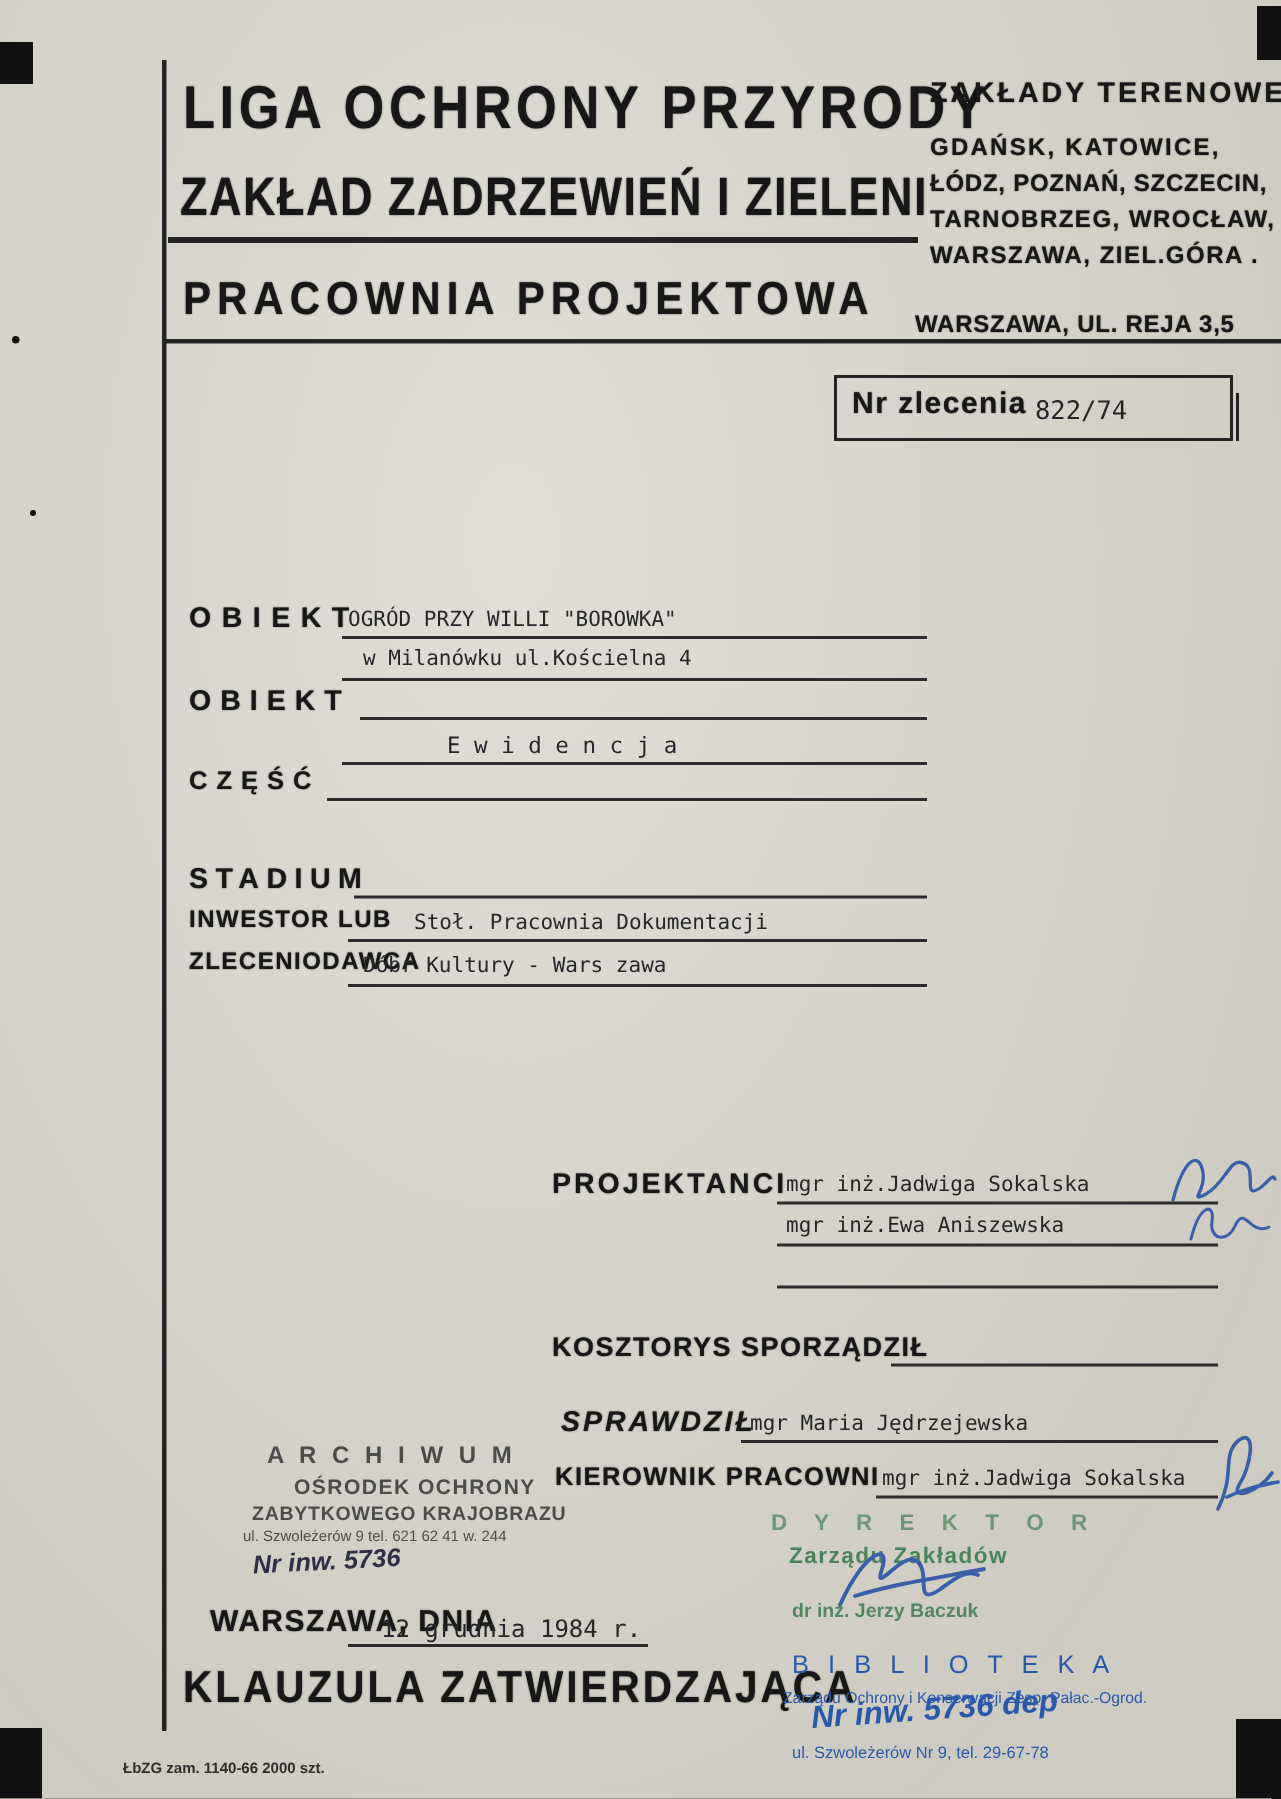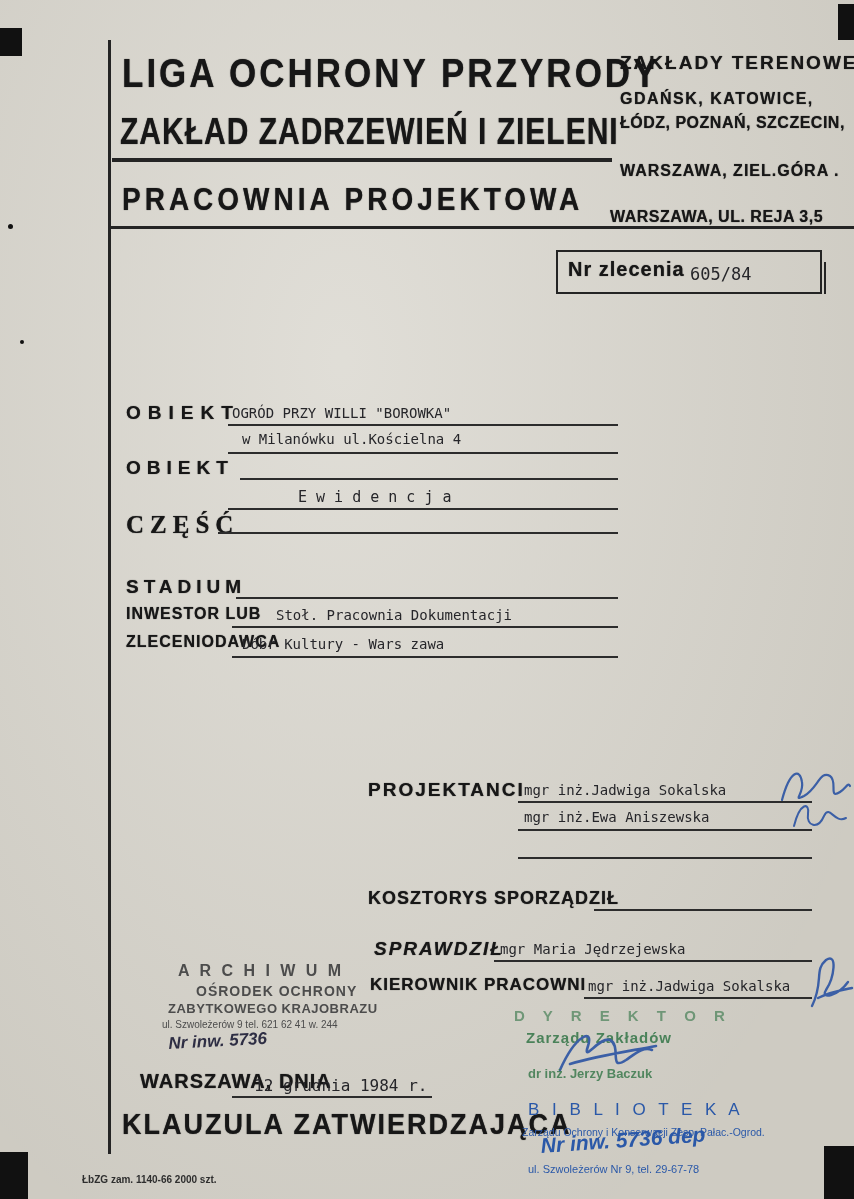--- a/index.html
+++ b/index.html
@@ -43,43 +43,44 @@
 
   <div class="rule" style="left:108px; top:40px; width:3px; height:1114px;"></div>
 
   <div class="abs stencil" style="left:122px; top:50px; font-size:35px; letter-spacing:3px; transform:scaleY(1.15);">LIGA OCHRONY PRZYRODY</div>
   <div class="abs stencil" style="left:120px; top:112px; font-size:30px; letter-spacing:1px; transform:scaleY(1.2);">ZAKŁAD ZADRZEWIEŃ I ZIELENI</div>
   <div class="rule" style="left:112px; top:158px; width:500px; height:4px;"></div>
 
   <div class="abs stencil" style="left:620px; top:52px; font-size:19px; letter-spacing:2px;">ZAKŁADY TERENOWE</div>
   <div class="abs stencil" style="left:620px; top:90px; font-size:16px; letter-spacing:1.5px;">GDAŃSK, KATOWICE,</div>
   <div class="abs stencil" style="left:620px; top:114px; font-size:16px; letter-spacing:0.5px;">ŁÓDZ, POZNAŃ, SZCZECIN,</div>
+  <div class="abs stencil" style="left:620px; top:138px; font-size:16px; letter-spacing:1px;">TARNOBRZEG, WROCŁAW,</div>
   <div class="abs stencil" style="left:620px; top:162px; font-size:16px; letter-spacing:1px;">WARSZAWA, ZIEL.GÓRA .</div>
 
   <div class="abs stencil" style="left:122px; top:182px; font-size:28px; letter-spacing:4px; transform:scaleY(1.1);">PRACOWNIA PROJEKTOWA</div>
   <div class="abs stencil" style="left:610px; top:196px; font-size:16px; letter-spacing:0.5px;margin-top:12px;">WARSZAWA, UL. REJA 3,5</div>
   <div class="rule" style="left:108px; top:226px; width:746px; height:3px;"></div>
 
   <div class="abs" style="left:556px; top:250px; width:262px; height:40px; border:2px solid #242424;"></div>
   <div class="abs stencil" style="left:568px; top:258px; font-size:20px; letter-spacing:1px;">Nr zlecenia</div>
-  <div class="abs typed" style="left:690px; top:264px; font-size:17px;">605/84</div>
+  <div class="abs typed" style="left:690px; top:264px; font-size:17px;">822/74</div>
   <div class="rule" style="left:824px; top:262px; width:2px; height:32px;"></div>
 
   <div class="abs stencil" style="left:126px; top:402px; font-size:19px; letter-spacing:7px;">OBIEKT</div>
   <div class="abs typed" style="left:232px; top:405px; font-size:14px;">OGRÓD  PRZY  WILLI  "BOROWKA"</div>
   <div class="uline" style="left:228px; top:424px; width:390px;"></div>
   <div class="abs typed" style="left:242px; top:431px; font-size:14px;">w Milanówku ul.Kościelna 4</div>
   <div class="uline" style="left:228px; top:452px; width:390px;"></div>
 
   <div class="abs stencil" style="left:126px; top:457px; font-size:19px; letter-spacing:6px;">OBIEKT</div>
   <div class="uline" style="left:240px; top:478px; width:378px;"></div>
   <div class="abs typed" style="left:298px; top:488px; font-size:15px;">E w i d e n c j a</div>
   <div class="uline" style="left:228px; top:508px; width:390px;"></div>
 
-  <div class="abs stencil" style="left:126px; top:511px; font-size:25px; letter-spacing:6px;font-family:Liberation Serif, serif;">CZĘŚĆ</div>
+  <div class="abs stencil" style="left:126px; top:511px; font-size:17px; letter-spacing:6px;">CZĘŚĆ</div>
   <div class="uline" style="left:218px; top:532px; width:400px;"></div>
 
   <div class="abs stencil" style="left:126px; top:576px; font-size:19px; letter-spacing:5px;">STADIUM</div>
   <div class="uline" style="left:236px; top:597px; width:382px;"></div>
 
   <div class="abs stencil" style="left:126px; top:605px; font-size:16px; letter-spacing:1px;">INWESTOR LUB</div>
   <div class="abs typed" style="left:242px; top:607px; font-size:14px;margin-left:34px;">Stoł. Pracownia Dokumentacji</div>
   <div class="uline" style="left:232px; top:626px; width:386px;"></div>
 
   <div class="abs stencil" style="left:126px; top:633px; font-size:16px; letter-spacing:1px;">ZLECENIODAWCA</div>

